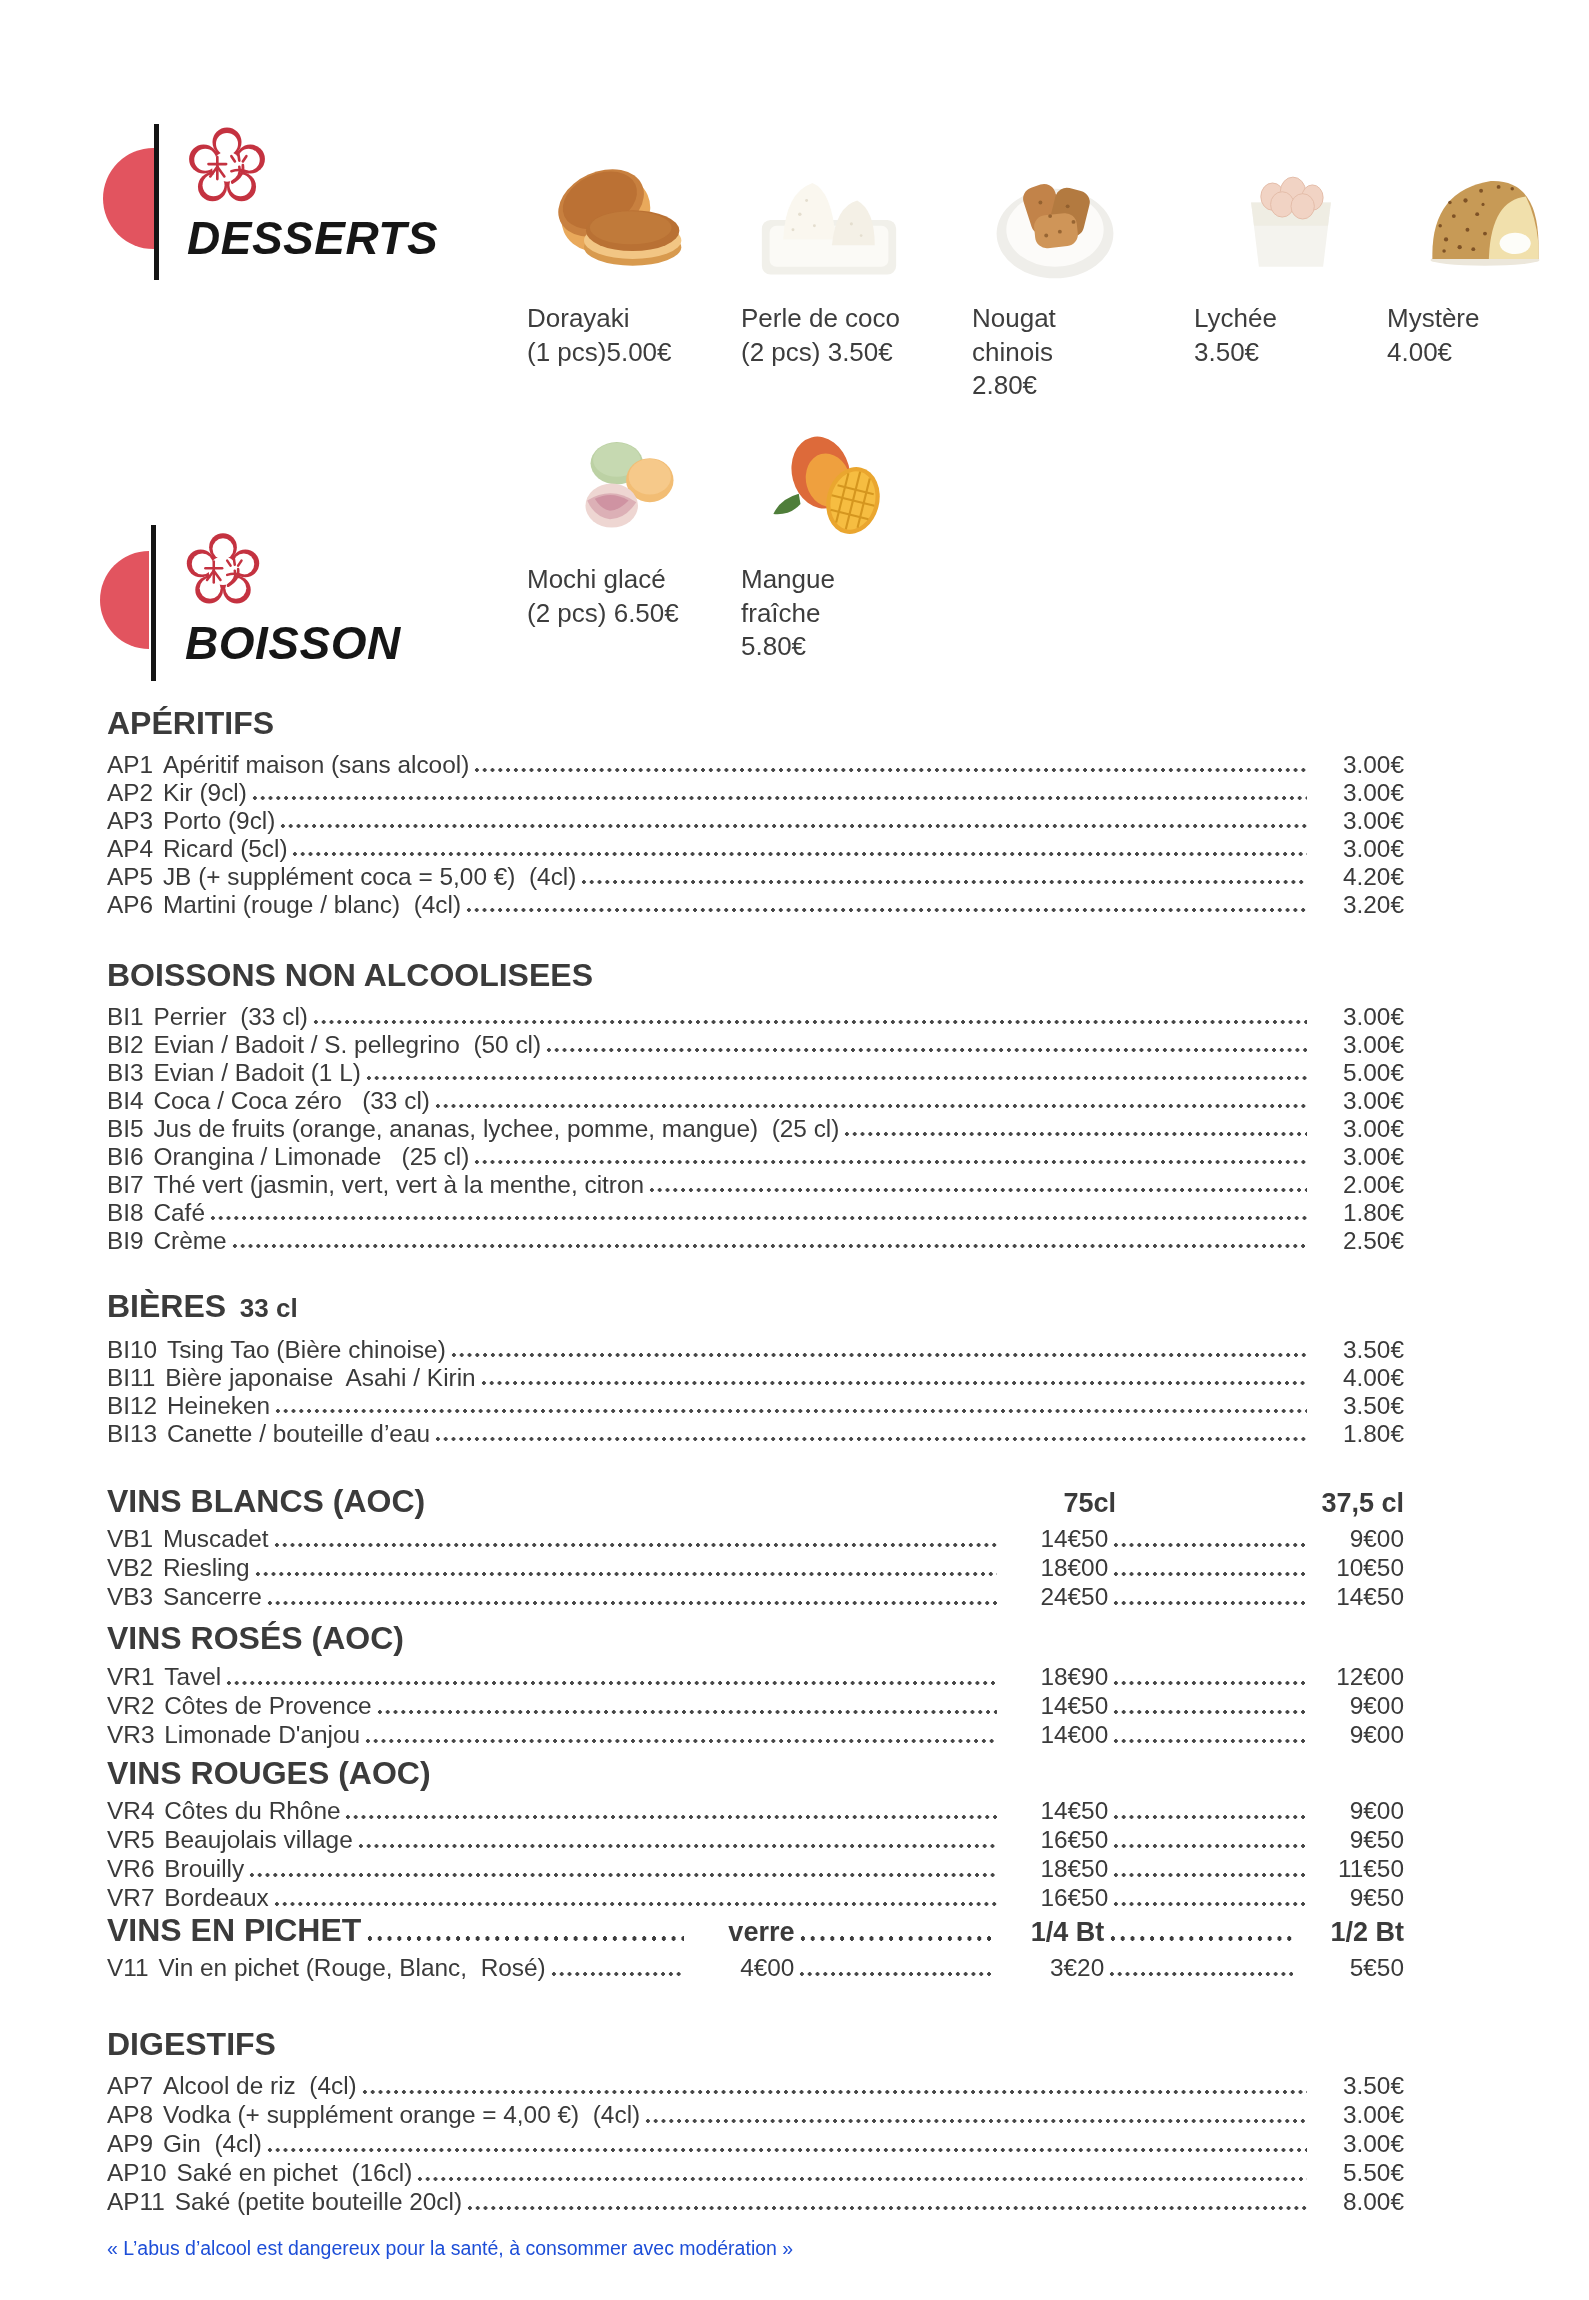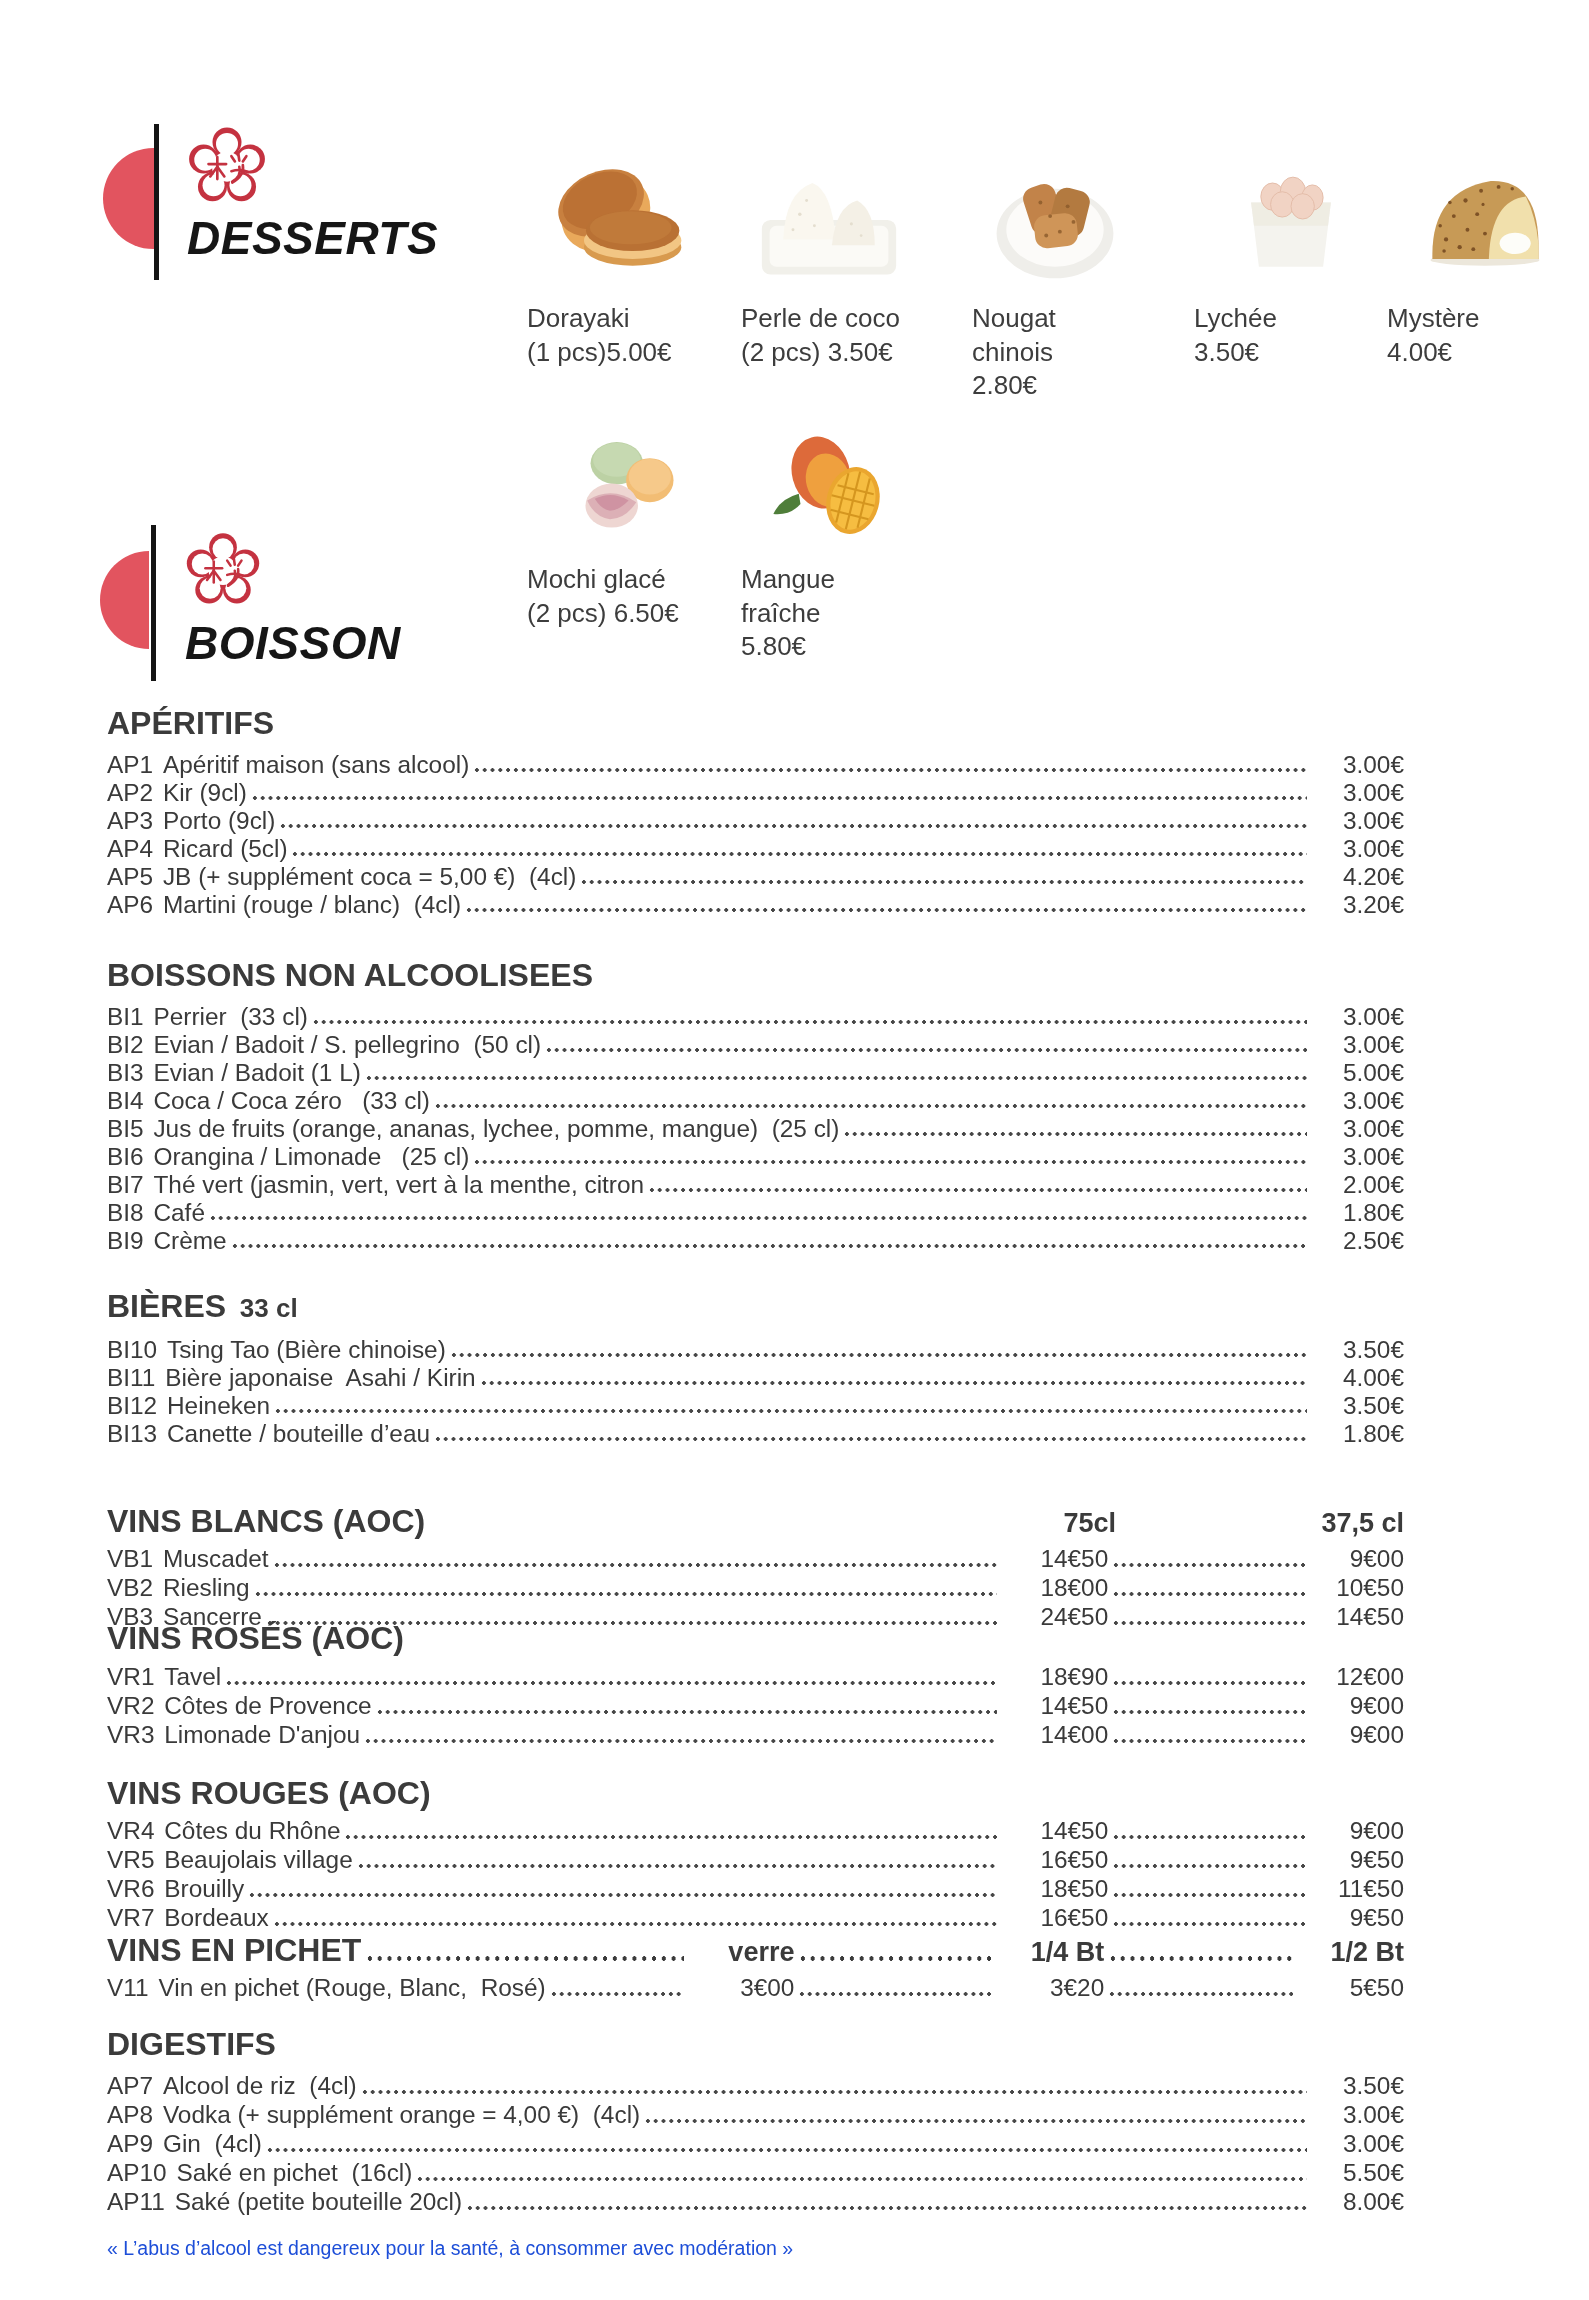--- a/index.html
+++ b/index.html
@@ -44,21 +44,21 @@
   .c375 { flex:0 0 93px; text-align:right; }
   .cA { flex:0 0 107px; text-align:right; }
   .gapA { flex:0 0 195px; }
   .cB { flex:0 0 107px; text-align:right; }
   .gapB { flex:0 0 185px; }
   .cC { flex:0 0 107px; text-align:right; }
   .whead { display:flex; align-items:baseline; }
   .whead .spacer { flex:1 1 auto; }
   .colh { font-weight:bold; font-size:27px; color:#3b3b3b; }
   .mb8 { margin-bottom:7.8px; }
-  .mb5 { margin-bottom:4.9px; } .mb4 { margin-bottom:3.9px;margin-top:20px; }
+  .mb5 { margin-bottom:4.9px; } .mb4 { margin-bottom:3.9px; }
   .footer-note { position:absolute; left:107px; top:2237px; font-size:19.5px; color:#1d4ed8; }
 </style>
 </head>
 <body>
 
 <div>
 
   <div class="abs half-circle" style="left:103px; top:148px;"></div>
   <div class="abs vline" style="left:154px; top:124px; height:156px;"></div>
   <div class="abs" style="left:183px; top:121px;">
@@ -570,21 +570,21 @@
       <span class="cB colh">1/4 Bt</span>
       <span class="dots dots-bold gapB"></span>
       <span class="cC colh">1/2 Bt</span>
     </div>
     <div class="rows">
 
         <div class="row">
           <span class="code">V11</span>
           <span class="nm">Vin en pichet (Rouge, Blanc,  Rosé)</span>
           <span class="dots"></span>
-          <span class="cA">3€00</span>
+          <span class="cA">4€00</span>
           <span class="dots gapA"></span>
           <span class="cB">3€20</span>
           <span class="dots gapB"></span>
           <span class="cC">5€50</span>
         </div>
       </div>
   </section>
 
   <section class="menu-sec sp30" style="top:2025px;">
     <h2 class="mb8">DIGESTIFS</h2>

